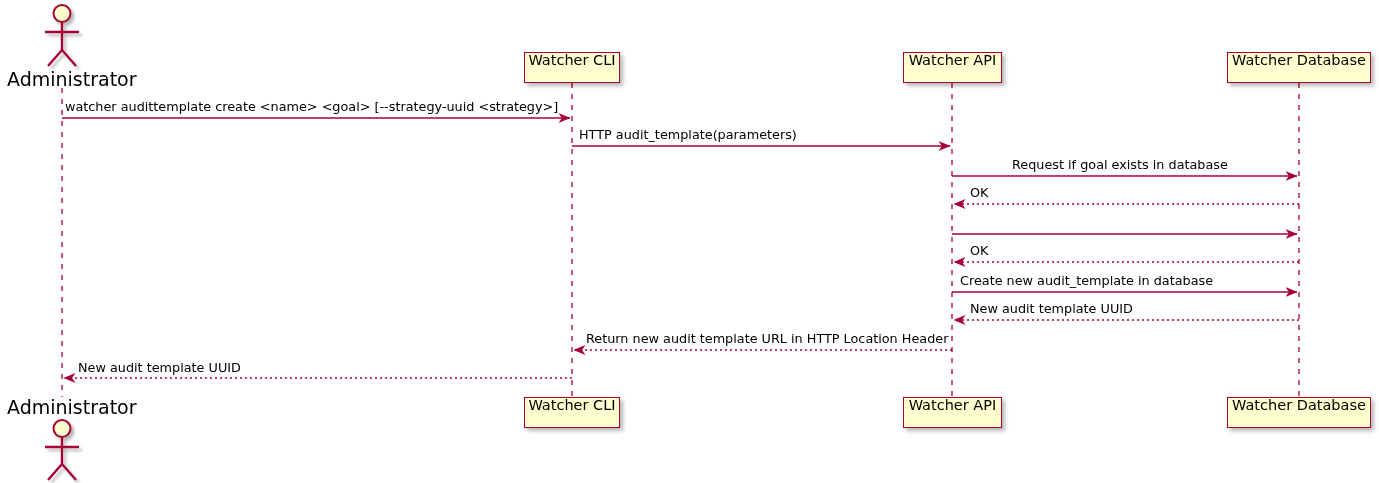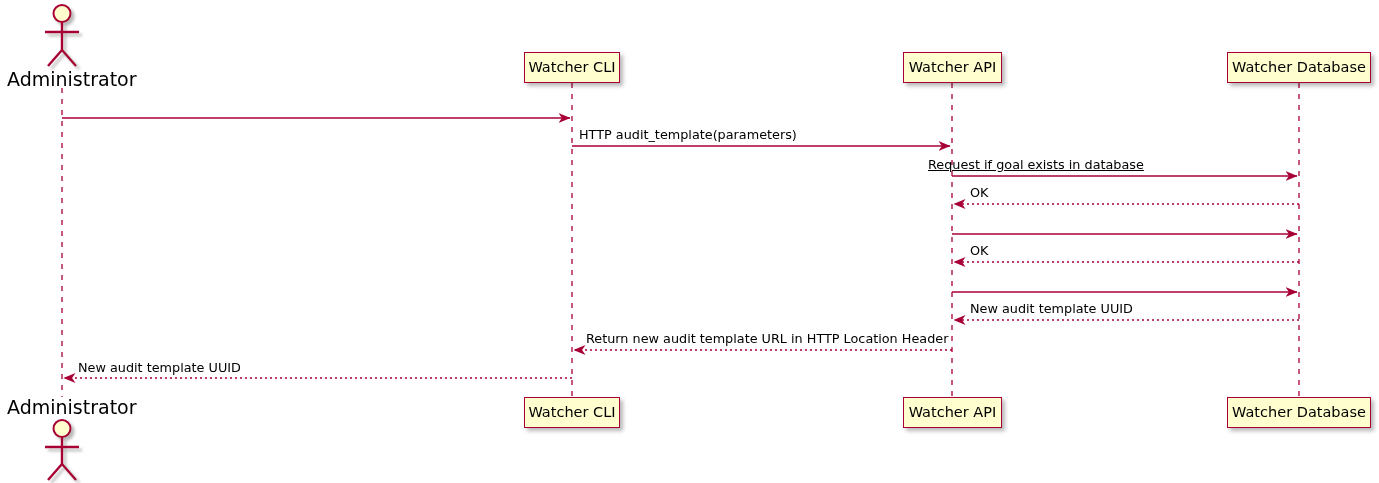--- a/index.html
+++ b/index.html
@@ -24,21 +24,21 @@
     width: 1379px;
     height: 483px;
   }
   .participant-box {
     position: absolute;
     background: #FEFECE;
     border: 1.5px solid #A80036;
     box-sizing: border-box;
     box-shadow: 3px 3px 4px rgba(0,0,0,0.28);
     display: flex;
-    align-items: center;
+    align-items: flex-start;
     justify-content: center;
     color: #000000;
     font-size: 14.5px;
     font-family: "DejaVu Sans", sans-serif;
     white-space: nowrap;
     line-height: 1;
   }
   .actor-label {
     position: absolute;
     color: #000000;
@@ -124,21 +124,23 @@
   <div class="participant-box" style="left:903px; top:397px; width:99px; height:31px;">
     <span>Watcher API</span>
   </div>
   <div class="participant-box" style="left:1227px; top:397px; width:144px; height:31px;">
     <span>Watcher Database</span>
   </div>
 
   <div class="actor-label" style="left:7px; top:70px;">Administrator</div>
   <div class="actor-label" style="left:7px; top:398px;">Administrator</div>
 
+  <div class="msg-label" style="left:65px; top:101px;">watcher audittemplate create &lt;name&gt; &lt;goal&gt; [--strategy-uuid &lt;strategy&gt;]</div>
   <div class="msg-label" style="left:579px; top:129px;">HTTP audit_template(parameters)</div>
-  <div class="msg-label" style="left:928px; top:159px;text-decoration:underline;">Request if goal exists in database</div>
+  <div class="msg-label" style="left:1012px; top:159px;">Request if goal exists in database</div>
   <div class="msg-label" style="left:970px; top:187px;">OK</div>
   <div class="msg-label" style="left:970px; top:245px;">OK</div>
+  <div class="msg-label" style="left:960px; top:275px;">Create new audit_template in database</div>
   <div class="msg-label" style="left:970px; top:303px;">New audit template UUID</div>
   <div class="msg-label" style="left:568px; top:333px;margin-left:18px;">Return new audit template URL in HTTP Location Header</div>
   <div class="msg-label" style="left:78px; top:362px;">New audit template UUID</div>
 
 </div>
 
 </body></html>

